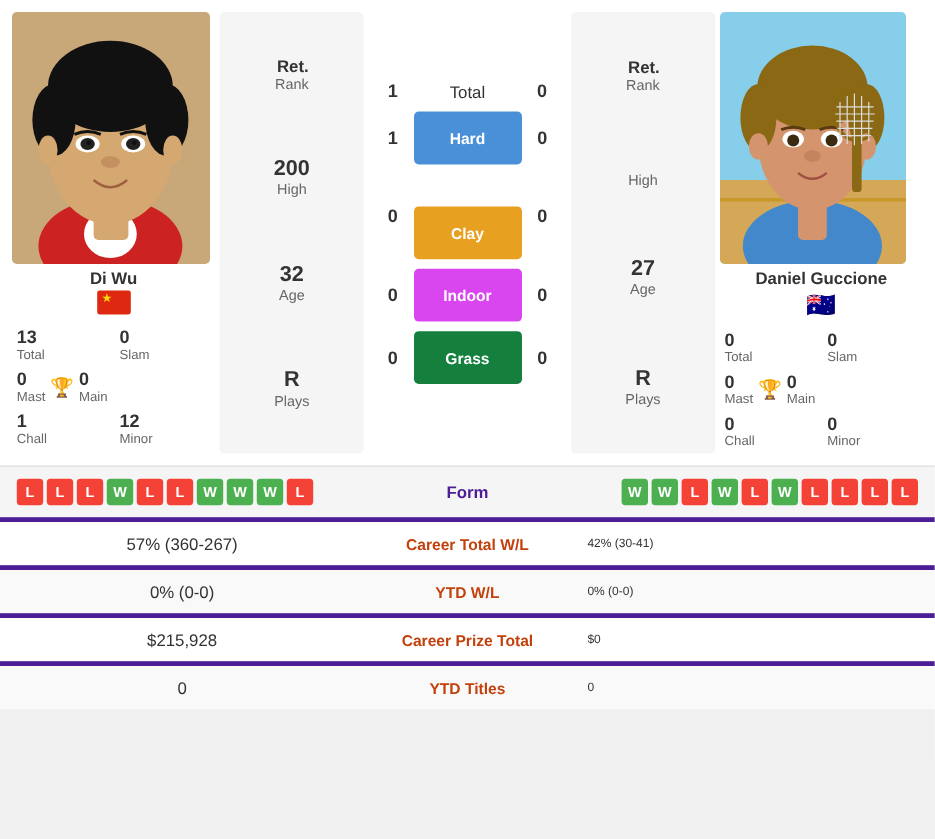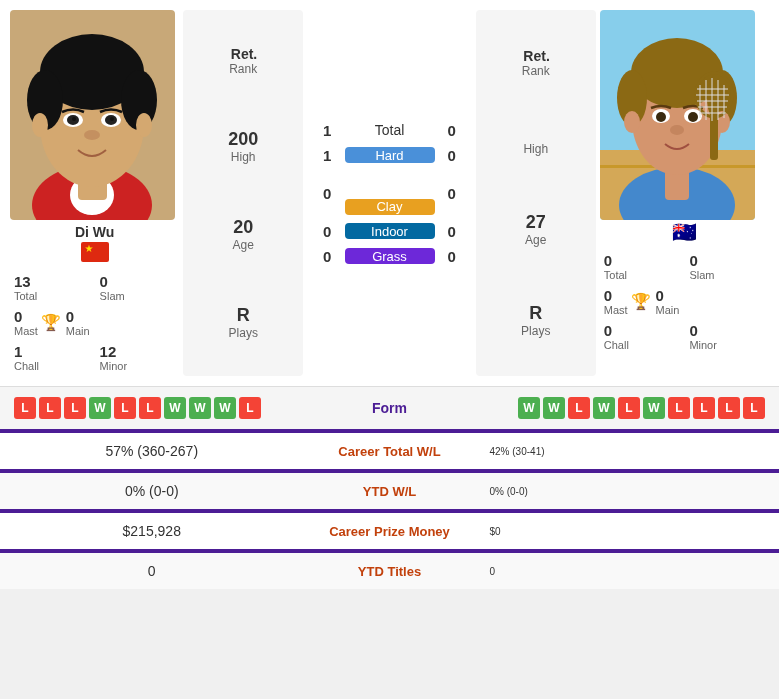--- a/index.html
+++ b/index.html
@@ -107,27 +107,27 @@
       justify-content: space-between;
     }
     .surface-score {
       font-weight: bold;
       font-size: 15px;
       width: 20px;
       text-align: center;
     }
     .surface-btn {
       width: 90px;
-      height: 16px;
+      height: 44px;
       border-radius: 4px;
       display: flex;
       align-items: center;
       justify-content: center;
       color: #fff;
-      font-weight: normal;
+      font-weight: bold;
       font-size: 13px;
     }
     .surface-total-row {
       display: flex;
       align-items: center;
       justify-content: space-between;
       font-size: 14px;
       font-weight: normal;
     }
     .surface-total-label {
@@ -337,21 +337,21 @@
     <div class="middle-stats">
       <div class="mid-stat-rank">
         <div class="ret" style="font-weight:bold;font-size:14px;">Ret.</div>
         <div class="lbl" style="font-size:12px;color:#666;">Rank</div>
       </div>
       <div class="mid-stat">
         <div class="val">200</div>
         <div class="lbl">High</div>
       </div>
       <div class="mid-stat">
-        <div class="val">20</div>
+        <div class="val">32</div>
         <div class="lbl">Age</div>
       </div>
       <div class="mid-stat">
         <div class="val">R</div>
         <div class="lbl">Plays</div>
       </div>
     </div>
 
     <div class="surface-table">
 
@@ -368,27 +368,27 @@
       </div>
 
       <div class="surface-row">
         <span class="surface-score">0</span>
         <span class="surface-btn" style="background:#e8a020;margin-top:27px;">Clay</span>
         <span class="surface-score">0</span>
       </div>
 
       <div class="surface-row">
         <span class="surface-score">0</span>
-        <span class="surface-btn" style="background:#0369a1;">Indoor</span>
+        <span class="surface-btn" style="background:#d946ef;">Indoor</span>
         <span class="surface-score">0</span>
       </div>
 
       <div class="surface-row">
         <span class="surface-score">0</span>
-        <span class="surface-btn" style="background:#6d28d9;">Grass</span>
+        <span class="surface-btn" style="background:#15803d;">Grass</span>
         <span class="surface-score">0</span>
       </div>
     </div>
 
     <div class="right-stats">
       <div class="mid-stat-rank">
         <div class="ret" style="font-weight:bold;font-size:14px;">Ret.</div>
         <div class="lbl" style="font-size:12px;color:#666;">Rank</div>
       </div>
       <div class="mid-stat">
@@ -447,20 +447,21 @@
           <line x1="118" y1="70" x2="118" y2="110" stroke="#ddd" stroke-width="1"></line>
           <line x1="124" y1="75" x2="124" y2="108" stroke="#ddd" stroke-width="1"></line>
           <line x1="97" y1="79" x2="128" y2="79" stroke="#ddd" stroke-width="1"></line>
           <line x1="96" y1="85" x2="129" y2="85" stroke="#ddd" stroke-width="1"></line>
           <line x1="97" y1="91" x2="128" y2="91" stroke="#ddd" stroke-width="1"></line>
           <line x1="98" y1="97" x2="127" y2="97" stroke="#ddd" stroke-width="1"></line>
           <line x1="99" y1="103" x2="126" y2="103" stroke="#ddd" stroke-width="1"></line>
         </svg>
       </div>
 
+      <div class="player-name-under">Daniel Guccione</div>
 
       <div style="text-align:center; margin-bottom:4px;">
         <span style="font-size:20px;">🇦🇺</span>
       </div>
 
       <div class="player-stats-left">
         <div class="stat-cell">
           <div class="stat-value">0</div>
           <div class="stat-label">Total</div>
         </div>
@@ -525,21 +526,21 @@
       <span class="center-label">Career Total W/L</span>
       <span class="right-val">42% (30-41)</span>
     </div>
       <div class="stats-row">
       <span class="left-val">0% (0-0)</span>
       <span class="center-label">YTD W/L</span>
       <span class="right-val">0% (0-0)</span>
     </div>
       <div class="stats-row">
       <span class="left-val">$215,928</span>
-      <span class="center-label">Career Prize Money</span>
+      <span class="center-label">Career Prize Total</span>
       <span class="right-val">$0</span>
     </div>
       <div class="stats-row">
       <span class="left-val">0</span>
       <span class="center-label">YTD Titles</span>
       <span class="right-val">0</span>
     </div>
     </div>
 
 </div>

